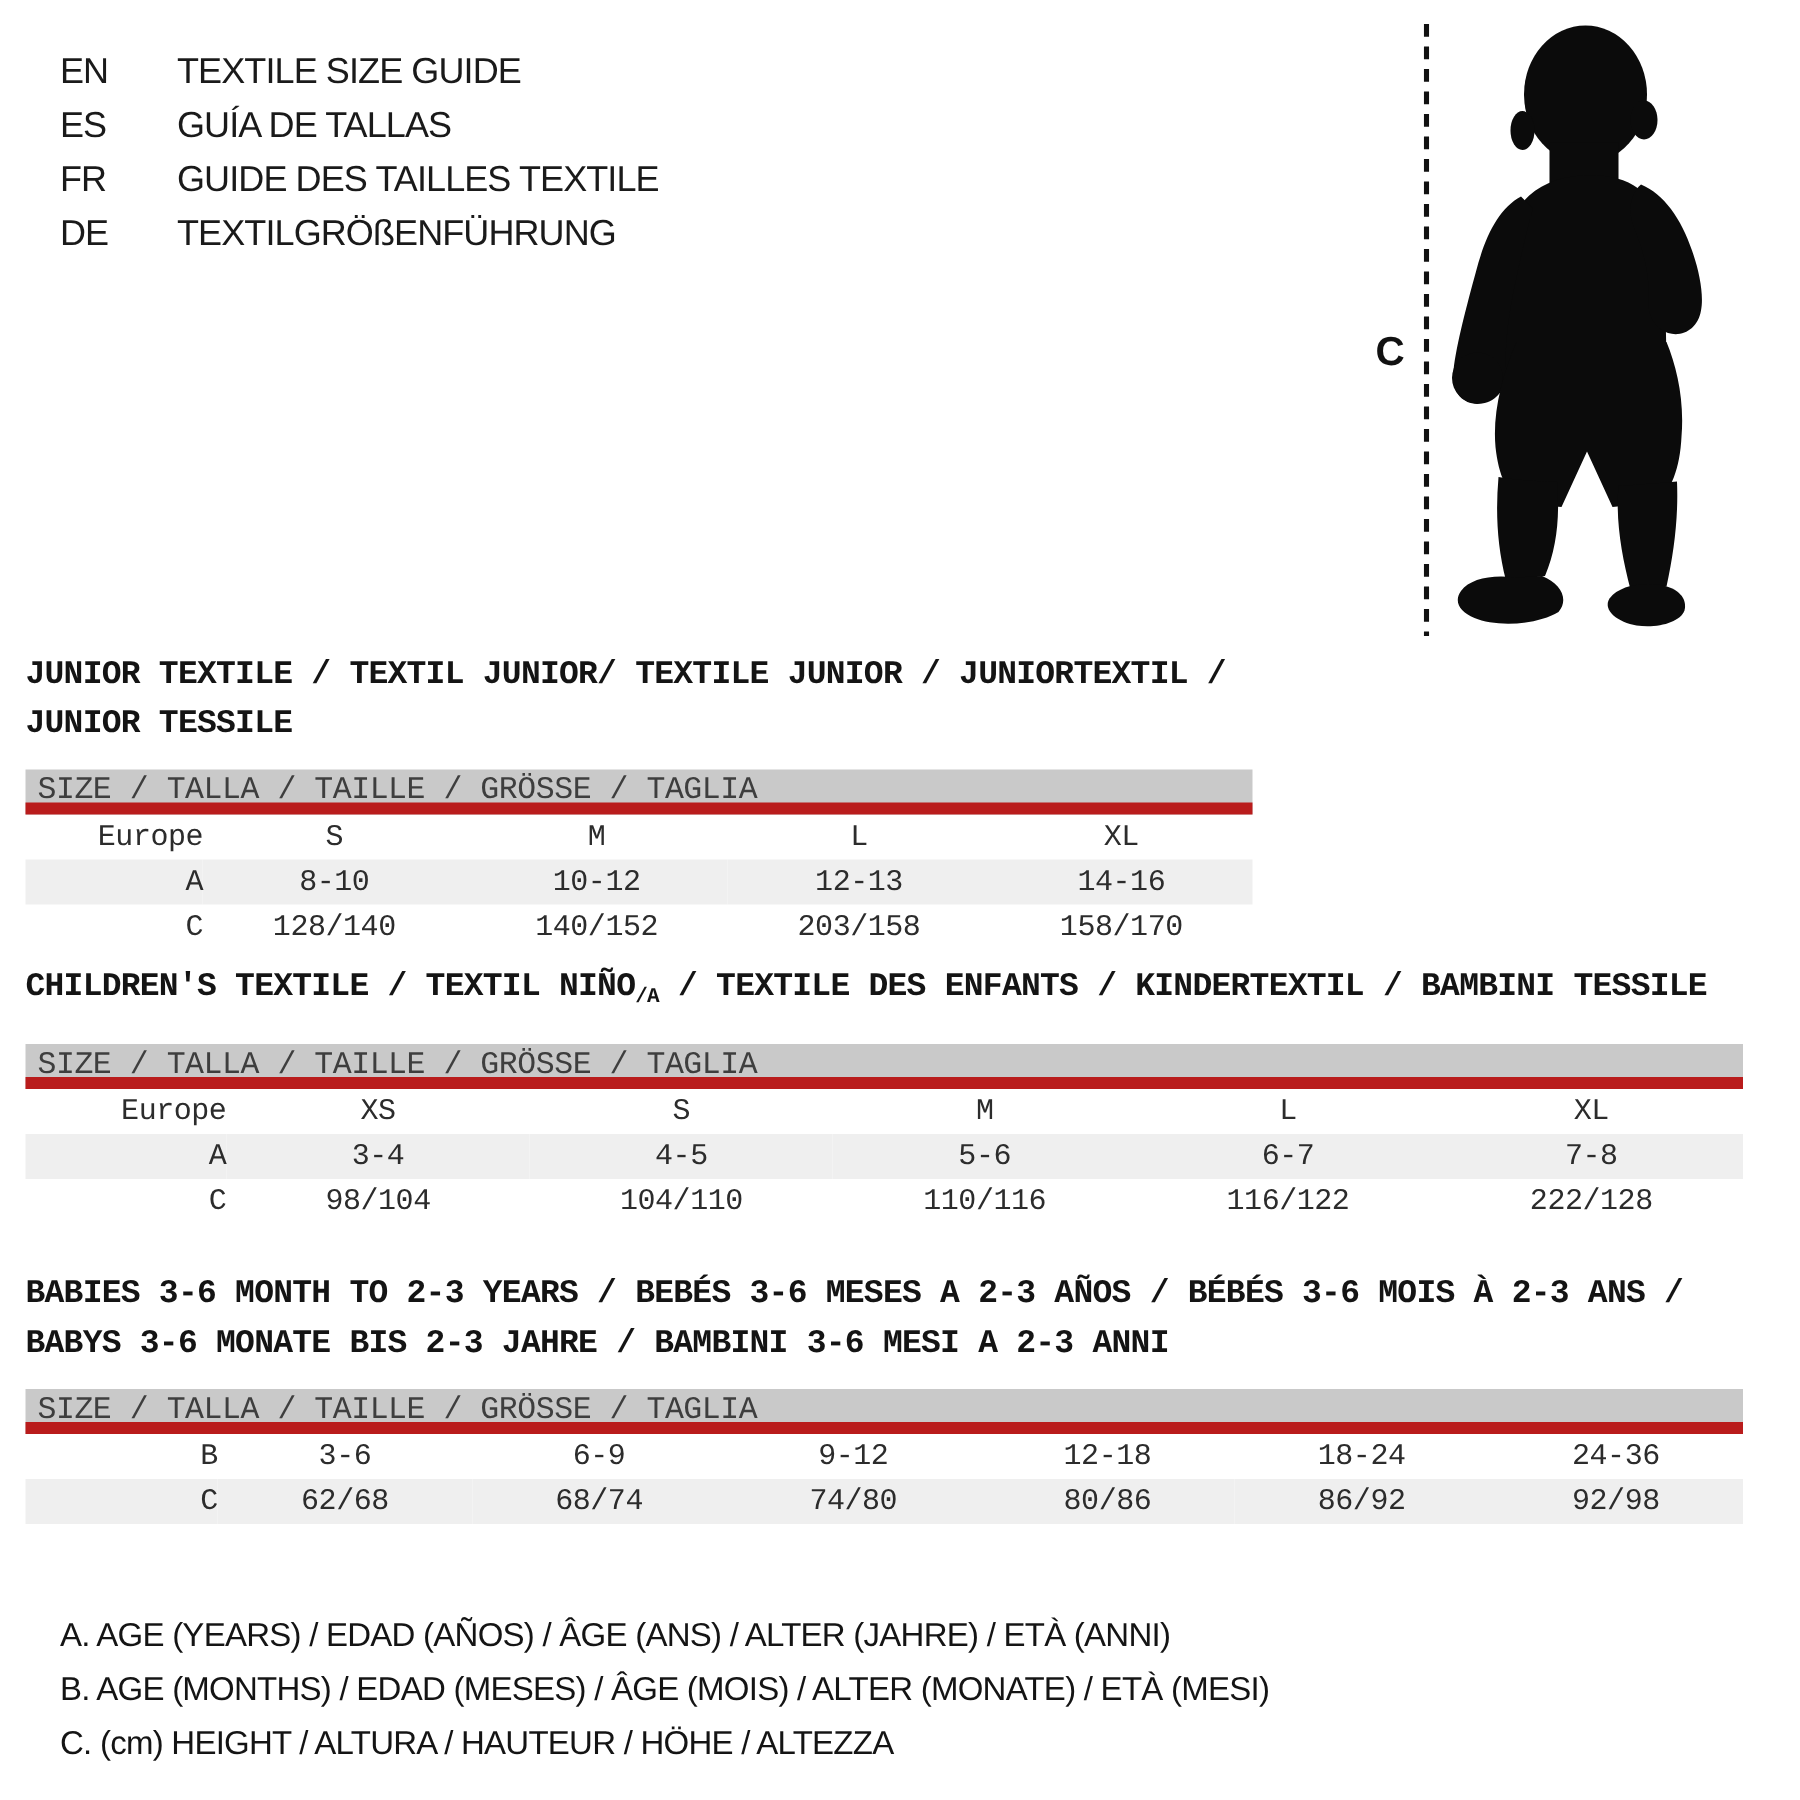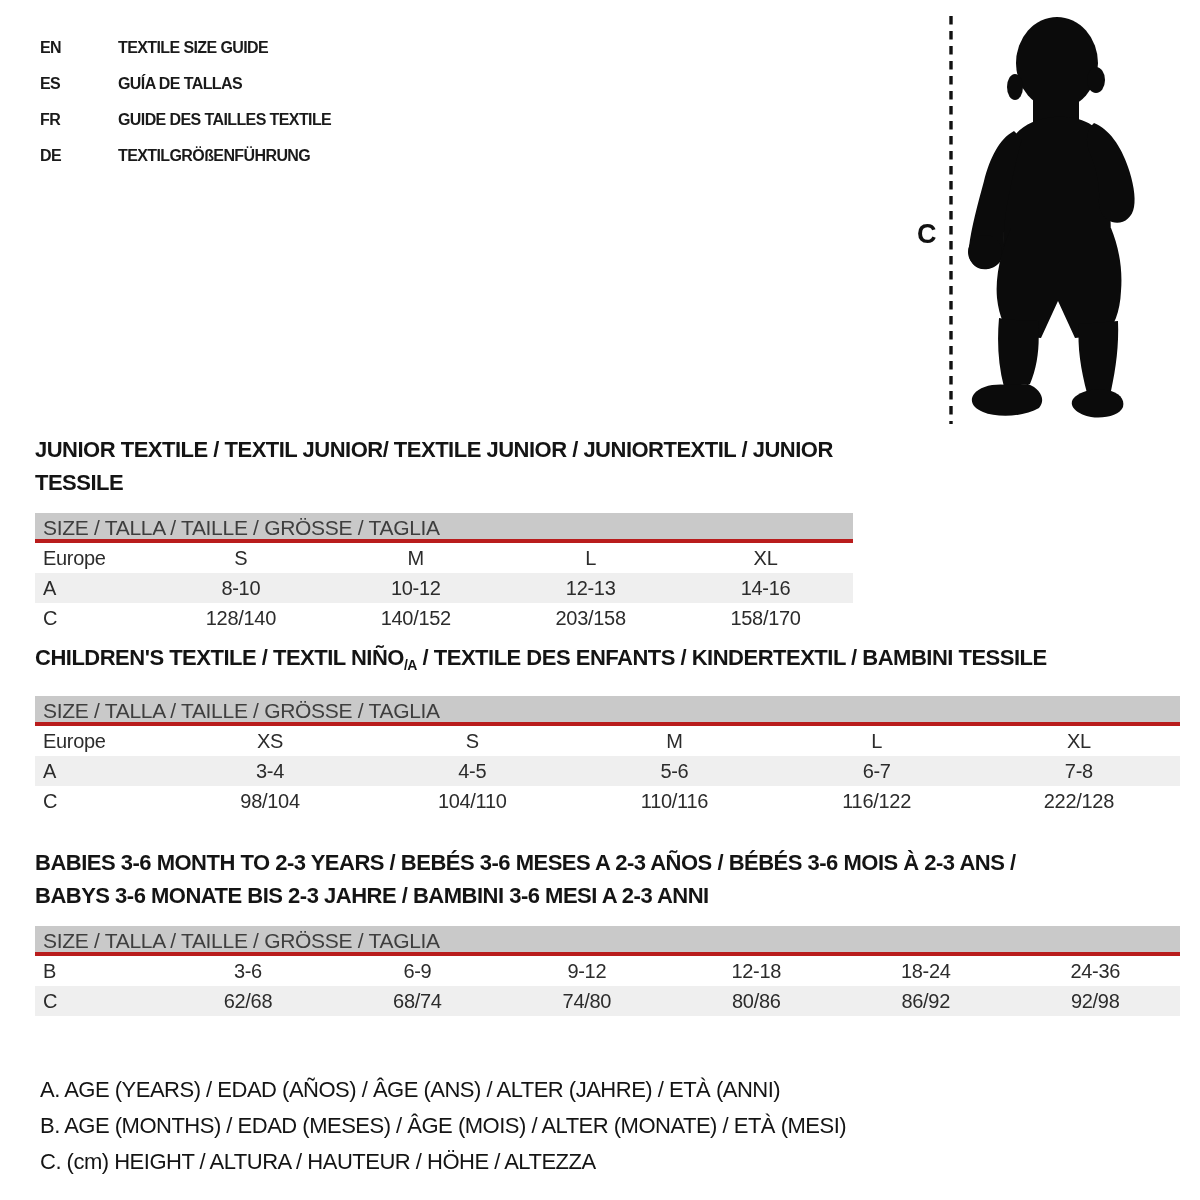--- a/index.html
+++ b/index.html
@@ -2,40 +2,40 @@
 <html><head>
 <meta charset="utf-8">
 <style>
   html,body{margin:0;padding:0;}
   body{
     width:1200px;height:1200px;position:relative;background:#ffffff;
     font-family:"Liberation Sans",sans-serif;color:#1a1a1a;overflow:hidden;
   }
   
   .lang-block{position:absolute;left:40px;top:30px;}
-  .lang-row{display:flex;line-height:36px;font-weight:bold;font-size:16px;letter-spacing:-0.6px;}
+  .lang-row{display:flex;line-height:36px;font-weight:normal;font-size:24px;letter-spacing:-0.6px;}
   .lang-code{width:78px;flex:0 0 78px;}
   
   .figure{position:absolute;left:900px;top:0;width:270px;height:440px;}
   .figure text{font-weight:bold;font-size:27px;font-family:"Liberation Sans",sans-serif;fill:#111;}
   
-  .size-section{position:absolute;left:35px;}
+  .size-section{position:absolute;left:17px;font-family:Liberation Mono, monospace;}
   #sec-junior{top:433px;width:818px;}
   #sec-children{top:641px;width:1145px;}
   #sec-babies{top:846px;width:1145px;}
   .section-title{font-weight:bold;font-size:22px;line-height:33px;letter-spacing:-0.5px;color:#141414;}
   .section-title .sub{font-size:14px;vertical-align:-5px;}
   .size-bar{
     margin-top:14px;height:30px;line-height:29px;background:#c9c9c9;
-    border-bottom:4px solid #b91c1c;padding-left:8px;font-size:21px;color:#3e3e3e;
+    border-bottom:8px solid #b91c1c;padding-left:8px;font-size:21px;color:#3e3e3e;
     letter-spacing:-0.3px;box-sizing:border-box;
   }
   table.size-table{width:100%;border-collapse:collapse;table-layout:fixed;}
   .size-table td{height:30px;text-align:center;font-size:20px;color:#2c2c2c;letter-spacing:-0.3px;padding:0;}
-  .size-table td.rowlabel{text-align:left;padding-left:8px;margin-top:31px;}
+  .size-table td.rowlabel{text-align:right;padding-left:8px;margin-top:31px;}
   .size-table tr:nth-child(even) td{background:#efefef;}
   #sec-junior td.rowlabel{width:13.5%;}
   #sec-children td.rowlabel{width:11%;}
   #sec-babies td.rowlabel{width:10.5%;}
   
   .footnotes{position:absolute;left:40px;top:1072px;font-weight:normal;font-size:22px;line-height:36px;letter-spacing:-0.5px;color:#141414;}
 </style>
 </head>
 <body>
 

